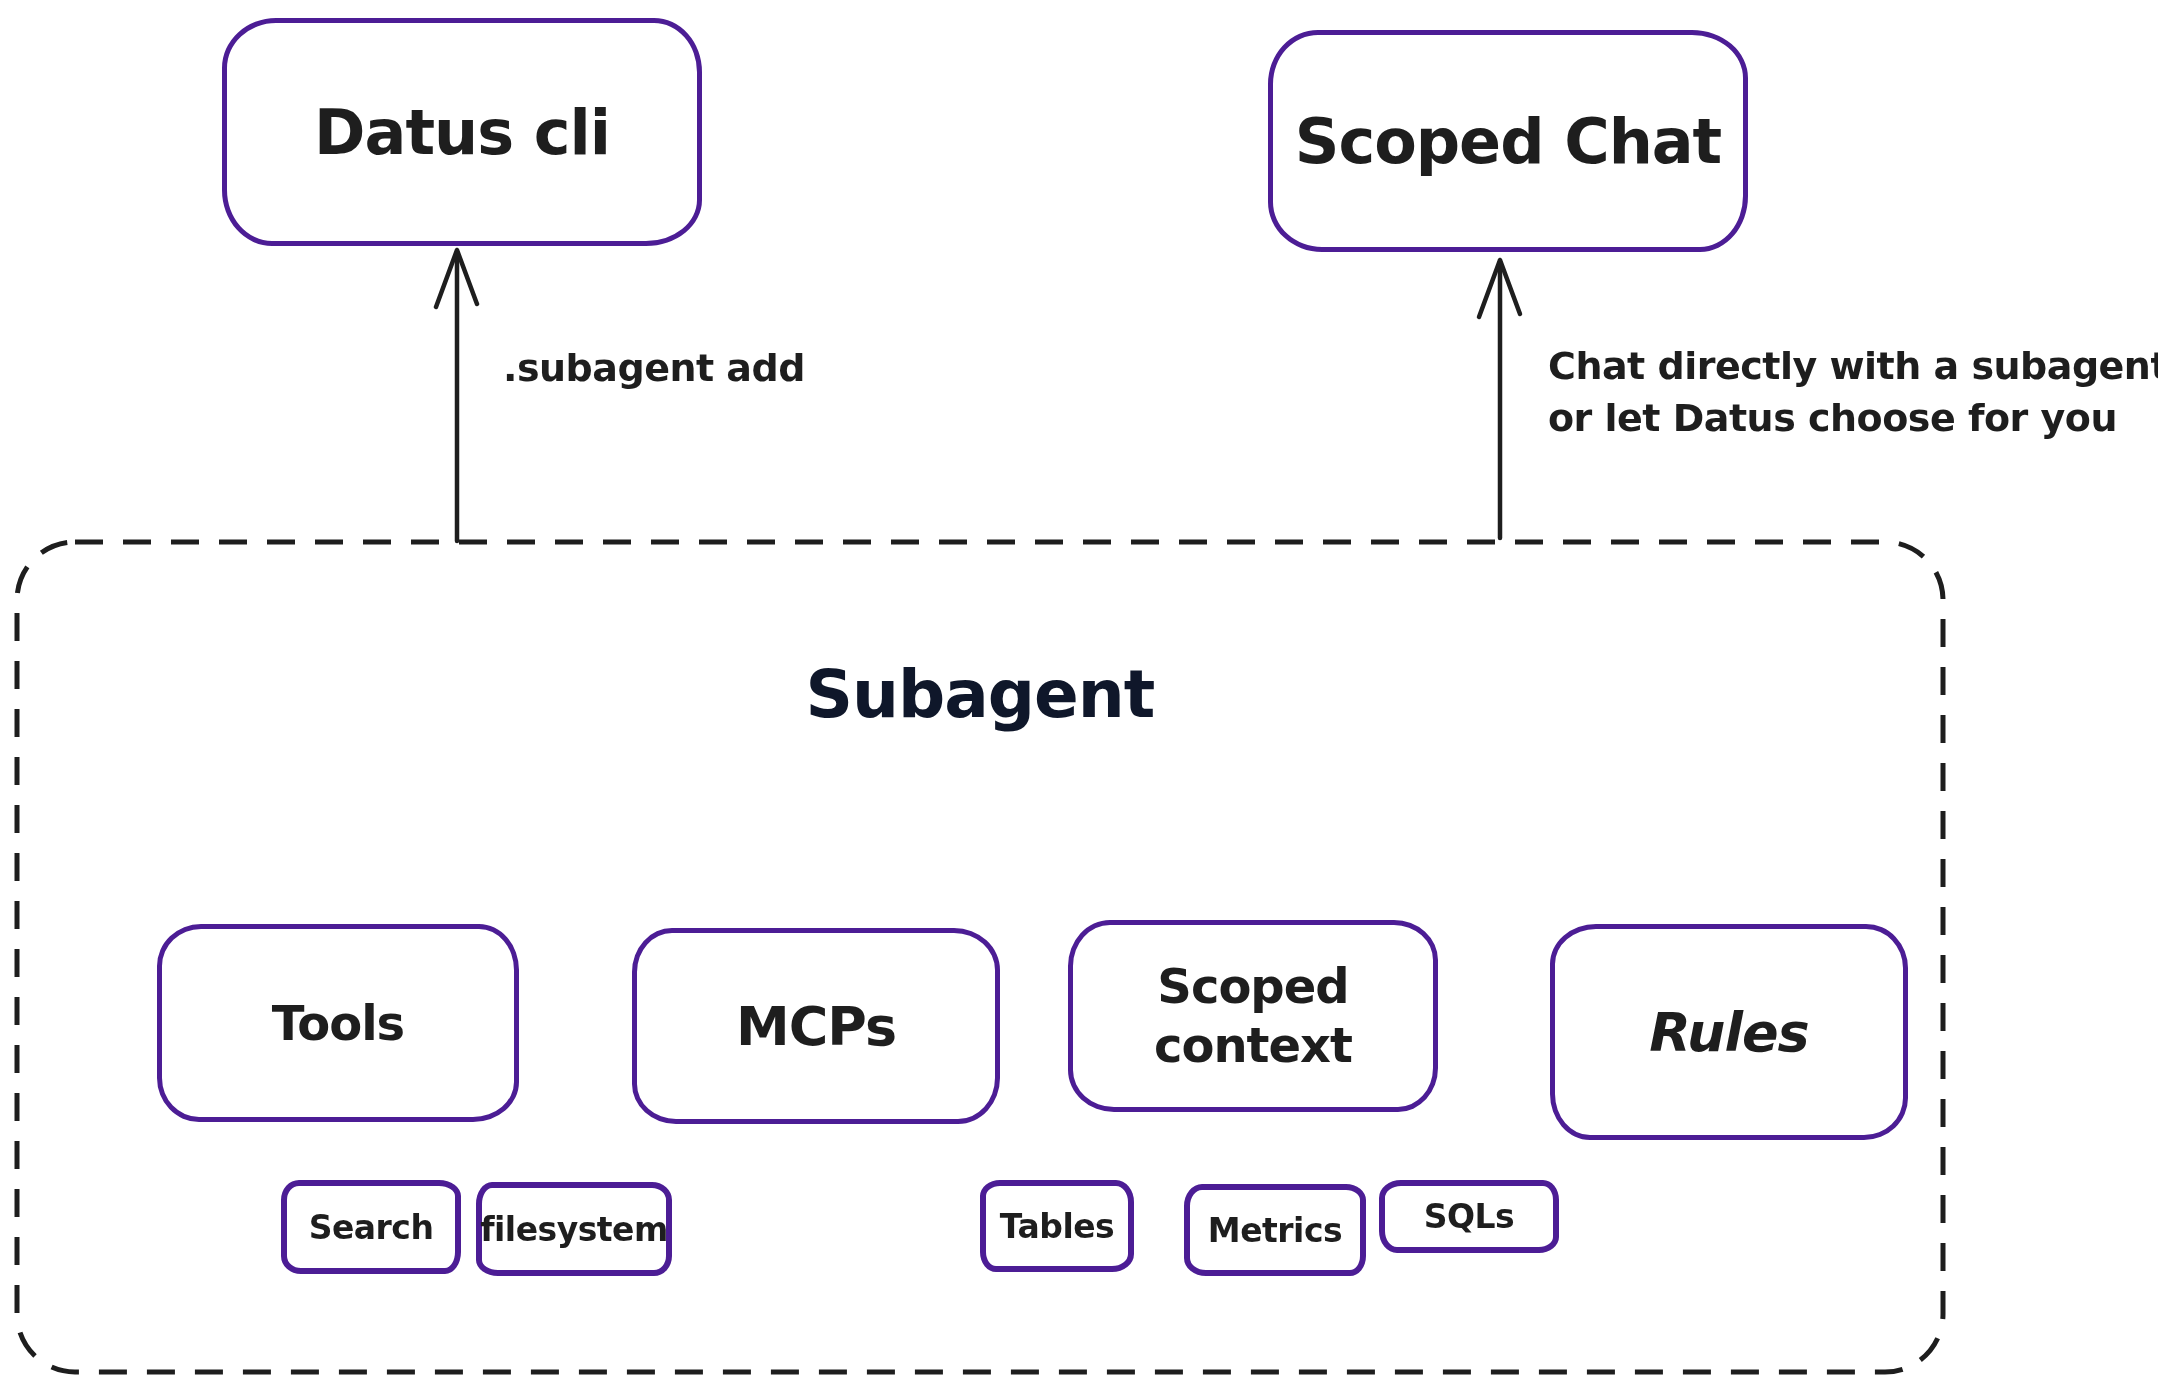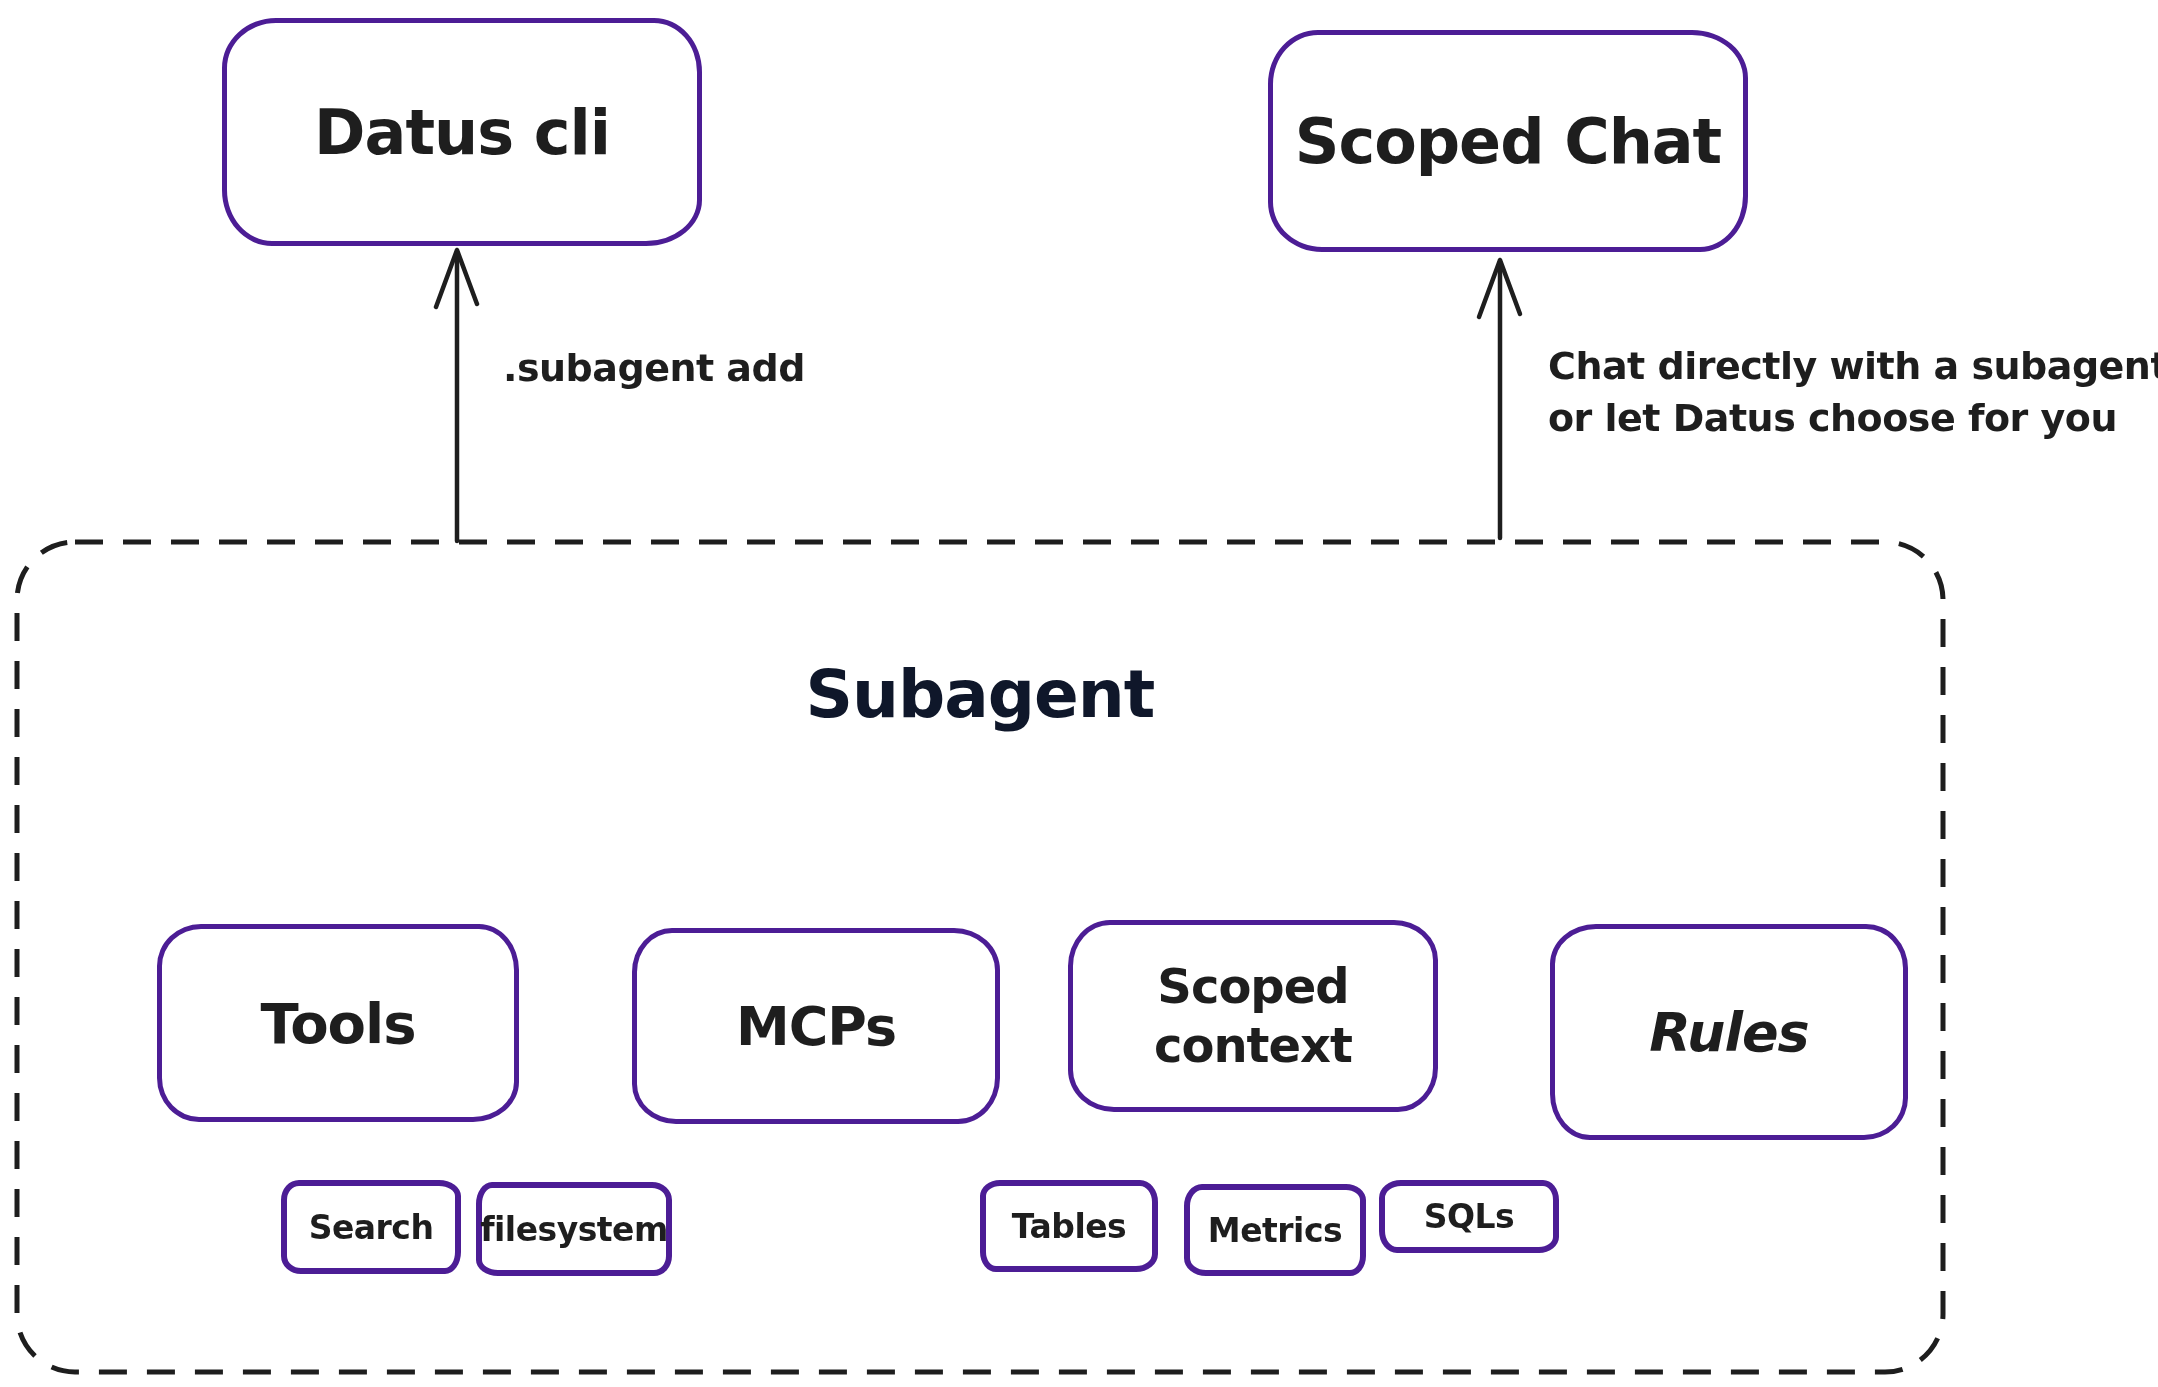--- a/index.html
+++ b/index.html
@@ -27,39 +27,39 @@
   .node span { display:block; padding:0 14px; }
 
   
   #node-datus-cli  { left:222px;  top:18px; width:480px; height:228px;
                      border-radius:54px 48px 56px 50px / 50px 54px 46px 56px; font-size:62px; }
   #node-datus-chat { left:1268px; top:30px; width:480px; height:222px;
                      border-radius:50px 56px 48px 54px / 54px 48px 56px 50px; font-size:62px; }
 
   
   #node-tools          { left:157px;  top:924px; width:362px; height:198px;
-                         border-radius:44px 40px 46px 42px / 42px 46px 40px 44px; font-size:56px; }
+                         border-radius:44px 40px 46px 42px / 42px 46px 40px 44px; font-size:48px; }
   #node-mcps           { left:632px;  top:928px; width:368px; height:196px;
                          border-radius:40px 46px 42px 44px / 44px 42px 46px 40px; font-size:54px; }
   #node-scoped-context { left:1068px; top:920px; width:370px; height:192px;
                          border-radius:42px 44px 40px 46px / 46px 40px 44px 42px;
                          font-size:48px; line-height:1.22; }
   #node-scoped-context span { max-width:300px; }
   #node-rules          { left:1550px; top:924px; width:358px; height:216px;
                          border-radius:46px 42px 44px 40px / 40px 44px 42px 46px; font-size:54px;font-style:italic; }
 
   
   .chip { border-width:6px; font-size:33px; letter-spacing:-0.5px; }
   #node-dbtools    { left:66px;   top:1180px; width:180px; height:92px;
                      border-radius:20px 16px 22px 18px / 18px 22px 16px 20px; }
   #node-search     { left:281px;  top:1180px; width:180px; height:94px;
                      border-radius:18px 22px 16px 20px / 20px 16px 22px 18px; }
   #node-filesystem { left:476px;  top:1182px; width:196px; height:94px;
                      border-radius:16px 20px 18px 22px / 22px 18px 20px 16px; }
-  #node-tables     { left:980px;  top:1180px; width:178px; height:92px;
+  #node-tables     { left:980px;  top:1180px; width:154px; height:92px;
                      border-radius:20px 18px 22px 16px / 16px 22px 18px 20px; }
   #node-metrics    { left:1184px; top:1184px; width:182px; height:92px;
                      border-radius:18px 20px 16px 22px / 22px 16px 20px 18px; }
   #node-sqls       { left:1379px; top:1180px; width:180px; height:73px;
                      border-radius:22px 16px 20px 18px / 18px 20px 16px 22px; }
 
   
   .subagent-title {
     position:absolute;
     left:17px; top:656px; width:1926px;

